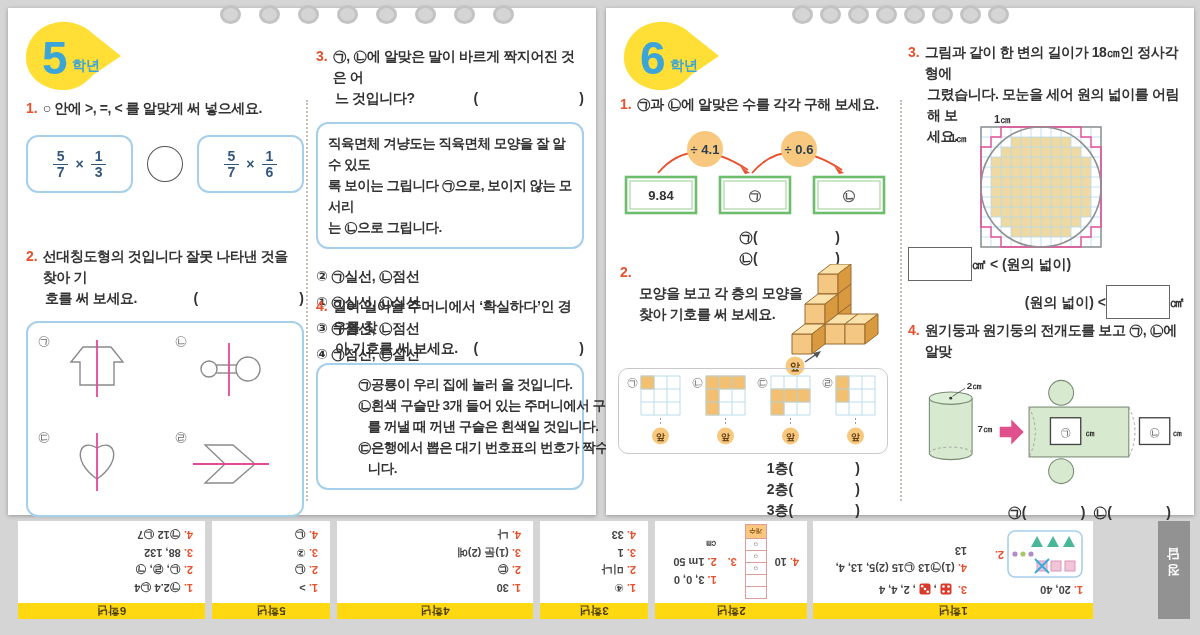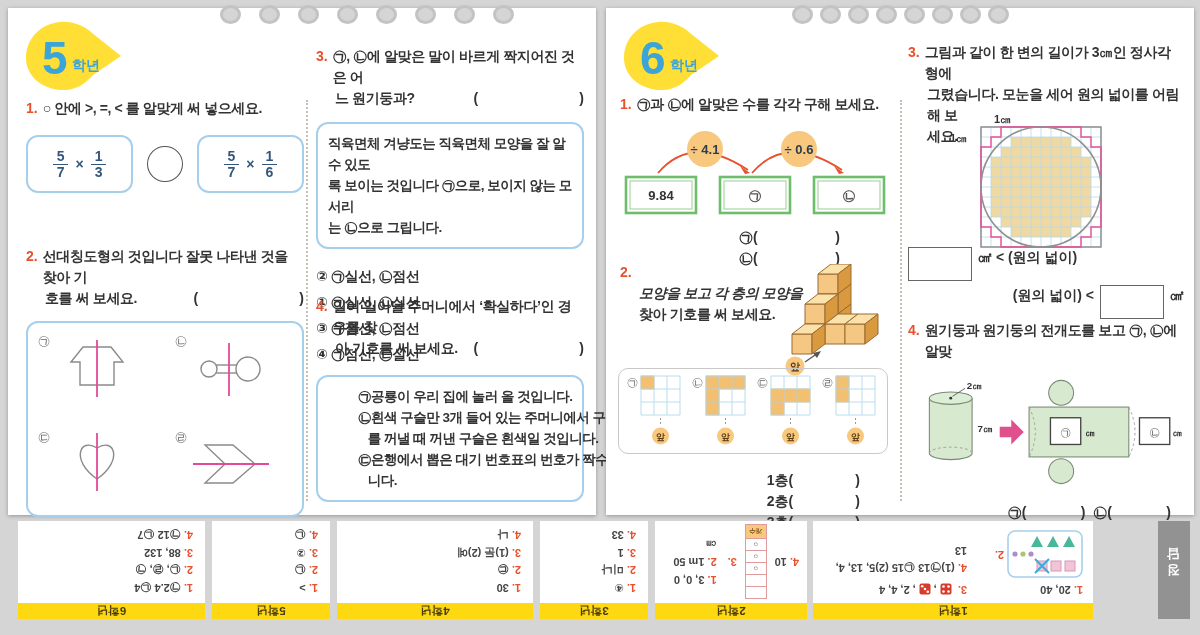--- a/index.html
+++ b/index.html
@@ -24,21 +24,21 @@
   .frac{display:inline-block;text-align:center;line-height:1.05;}
   .frac .fn{display:block;padding:0 4px;border-bottom:1.5px solid #33577b;}
   .cmpCircle{width:34px;height:34px;border:1.6px solid #555;border-radius:50%;background:#fff;}
   .shapeGrid{position:relative;margin-top:12px;height:192px;}
   .shapeCell{position:absolute;width:50%;height:50%;}
   .shapeLabel{position:absolute;left:10px;top:8px;font-size:12px;color:#666;}
   .optline{font-weight:600;letter-spacing:-0.4px;line-height:26px;}
   .exbox{border:2px solid #a6cfec;border-radius:12px;padding:9px 10px;margin-top:13px;
          font-size:13.5px;line-height:21px;font-weight:600;letter-spacing:-0.5px;}
   .ansRight{text-align:right;white-space:pre;font-weight:600;}
-  .cmpRow{position:absolute;display:flex;align-items:flex-start;gap:6px;font-weight:600;font-size:14px;}
+  .cmpRow{position:absolute;display:flex;align-items:center;gap:0;font-weight:600;font-size:14px;}
   .inbox{width:62px;height:32px;border:1.6px solid #666;background:#fff;flex:none;}
   
   .ak{position:absolute;top:521px;height:98px;background:#fff;}
   .akRot{width:100%;height:100%;transform:rotate(180deg);display:flex;flex-direction:column;}
   .akBar{height:16px;background:#fed912;flex:none;display:flex;align-items:center;justify-content:center;
          font-size:11.5px;font-weight:bold;color:#4a3b10;}
   .akBody{flex:1;padding:7px 12px 3px;font-size:11px;line-height:17.5px;color:#444;font-weight:600;}
   .akNo{color:#e8512d;font-weight:bold;margin-right:3px;}
   .akCols{display:flex;gap:8px;height:100%;align-items:center;}
   .mTable{width:20px;border:1px solid #e09c9c;}
@@ -136,46 +136,46 @@
         </div>
       </div>
     </div>
 
     <div class="qblock" style="left:308px;top:38px;width:268px;">
       <div class="qline">
         <span class="qno">3.</span>
         <span class="qtext">㉠, ㉡에 알맞은 말이 바르게 짝지어진 것은 어</span>
       </div>
       <div class="qline" style="padding-left:19px;">
-        <span class="qtext">느 원기둥과?</span>
+        <span class="qtext">느 것입니다?</span>
         <span class="paren">(                          )</span>
       </div>
       <div class="exbox">
         <div>직육면체 겨냥도는 직육면체 모양을 잘 알 수 있도</div>
-        <div>록 보이는 것입니다 ㉠으로, 보이지 않는 모서리</div>
+        <div>록 보이는 그립니다 ㉠으로, 보이지 않는 모서리</div>
         <div>는 ㉡으로 그립니다.</div>
       </div>
       <div style="margin-top:14px;">
         <div class="optline">② ㉠실선, ㉡점선</div>
         <div class="optline">① ㉠실선, ㉡실선</div>
         <div class="optline">③ ㉠점선, ㉡점선</div>
         <div class="optline">④ ㉠점선, ㉡실선</div>
       </div>
     </div>
 
     <div class="qblock" style="left:308px;top:288px;width:268px;">
       <div class="qline">
         <span class="qno">4.</span>
         <span class="qtext">일이 일어날 주머니에서 ‘확실하다’인 경우를 찾</span>
       </div>
       <div class="qline" style="padding-left:19px;">
         <span class="qtext">아 기호를 써 보세요.</span>
         <span class="paren">(                          )</span>
       </div>
-      <div class="exbox" style="margin-top:16px;padding-left:40px;">
+      <div class="exbox" style="margin-top:4px;padding-left:40px;">
         <div class="pre">㉠공룡이 우리 집에 놀러 올 것입니다.</div>
         <div class="pre">㉡흰색 구슬만 3개 들어 있는 주머니에서 구슬 1개</div>
         <div class="pre">   를 꺼낼 때 꺼낸 구슬은 흰색일 것입니다.</div>
         <div class="pre">㉢은행에서 뽑은 대기 번호표의 번호가 짝수일 것입</div>
         <div class="pre">   니다.</div>
       </div>
     </div>
   </section>
 
   <section class="page" style="left:606px;">
@@ -220,21 +220,21 @@
         <text x="229" y="79" font-size="13" font-weight="bold" fill="#555" text-anchor="middle">㉡</text>
       </svg>
       <div class="ansRight" style="width:220px;">㉠(                    )</div>
       <div class="ansRight" style="width:220px;">㉡(                    )</div>
     </div>
 
     <div class="qblock" style="left:14px;top:254px;width:276px;height:252px;">
       <div class="qline">
         <span class="qno">2.</span>
       </div>
-      <div class="qline" style="padding-left:19px;font-style:italic;">
+      <div class="qline" style="padding-left:19px;">
           <span class="qtext">모양을 보고 각 층의 모양을</span>
         </div>
       <div class="qline" style="padding-left:19px;">
           <span class="qtext">찾아 기호를 써 보세요.</span>
         </div>
 
       <svg width="118" height="114" viewBox="0 0 118 114" style="position:absolute;right:0;top:2px;">
         <g stroke="#9a6b32" stroke-width="1" stroke-linejoin="round">
           <rect x="40" y="10" width="20" height="20" fill="#f4c882"></rect>
             <polygon points="40,10 53,0 73,0 60,10" fill="#fbe2ab"></polygon>
@@ -352,31 +352,31 @@
                   <line x1="39" y1="0" x2="39" y2="39"></line>
                 </g>
               <line x1="19.5" y1="42" x2="19.5" y2="49" stroke="#999" stroke-dasharray="2,2"></line>
               <circle cx="19.5" cy="60" r="8.5" fill="#f8c87e"></circle>
                 <text x="19.5" y="64" font-size="9" font-weight="bold" fill="#5a3a10" text-anchor="middle">앞</text>
               </g>
           </g>
         </svg>
       </div>
 
-      <div style="position:absolute;left:130px;top:208px;width:110px;">
+      <div style="position:absolute;left:130px;top:196px;width:110px;">
         <div class="ansRight">1층(                )</div>
         <div class="ansRight">2층(                )</div>
         <div class="ansRight">3층(                )</div>
       </div>
     </div>
 
     <div class="qblock" style="left:302px;top:34px;width:276px;height:280px;">
       <div class="qline">
         <span class="qno">3.</span>
-        <span class="qtext">그림과 같이 한 변의 길이가 3㎝인 정사각형에</span>
+        <span class="qtext">그림과 같이 한 변의 길이가 18㎝인 정사각형에</span>
       </div>
       <div class="qline" style="padding-left:19px;">
           <span class="qtext">그렸습니다. 모눈을 세어 원의 넓이를 어림해 보</span>
         </div>
       <div class="qline" style="padding-left:19px;">
           <span class="qtext">세요.</span>
         </div>
 
       <span style="position:absolute;left:86px;top:67px;font-size:11px;font-weight:600;">1㎝</span>
       <span style="position:absolute;left:42px;top:86px;font-size:11px;font-weight:600;">1㎝</span>

